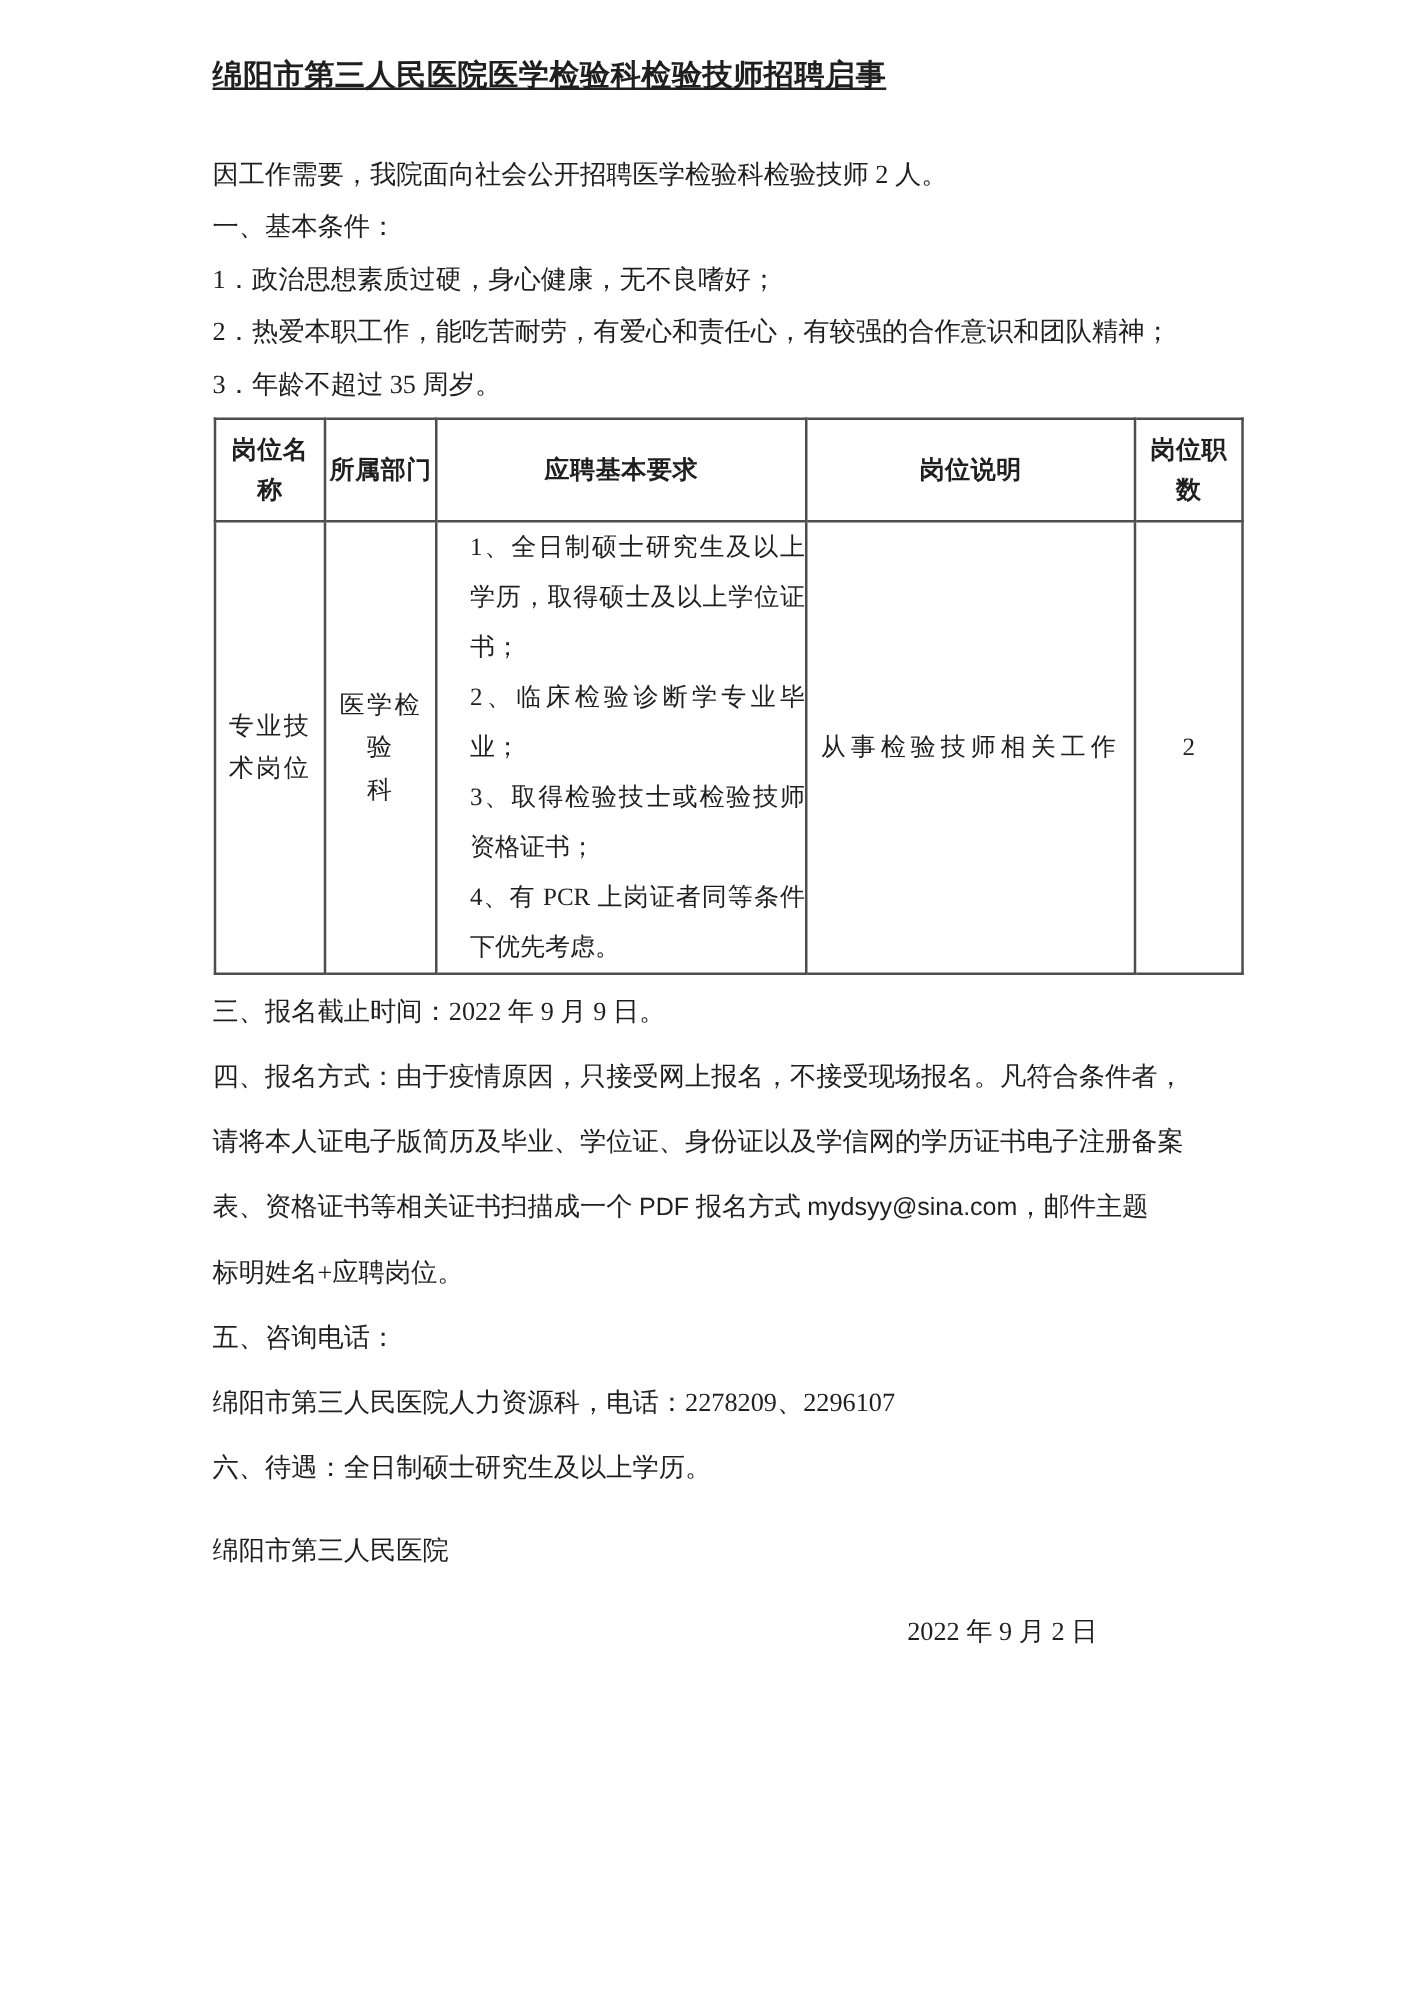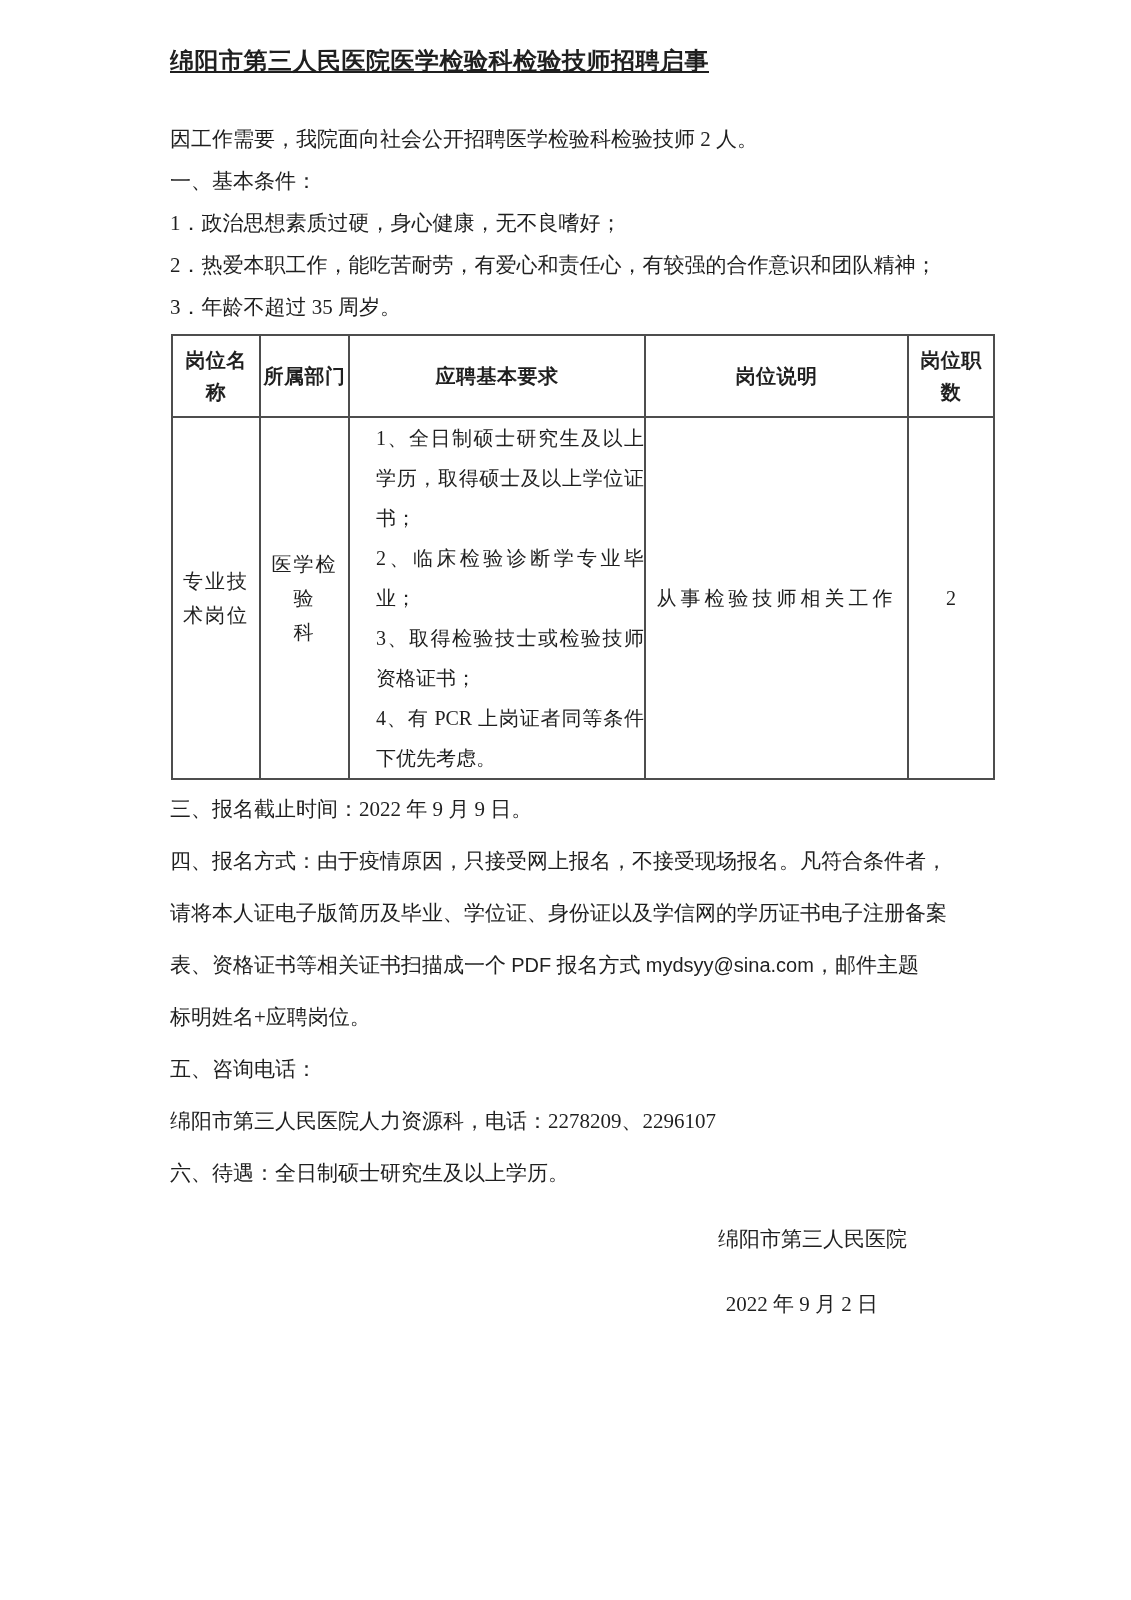--- a/index.html
+++ b/index.html
@@ -92,21 +92,20 @@
     padding: 2px 5px;
     vertical-align: middle;
   }
   td.cell-req p {
     margin: 0;
     line-height: 40px;
     text-align: justify;
     padding-left: 26px;
   }
   .sig-org {
-    text-align: right;
     padding-right: 56px;
     margin-top: 14px;
   }
   .sig-date {
     text-align: right;
     padding-right: 85px;
     margin-top: 13px;
   }
 </style>
 </head>

